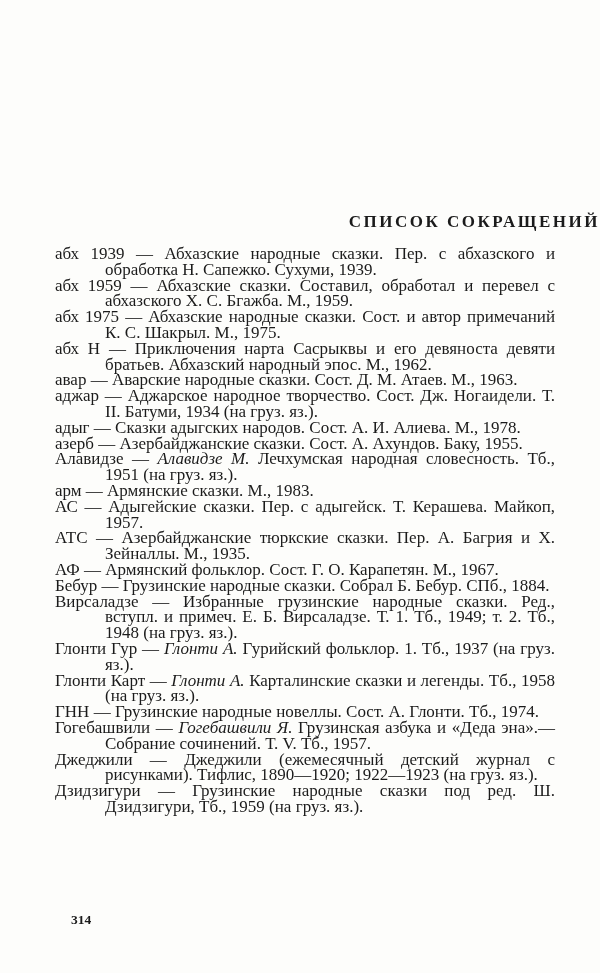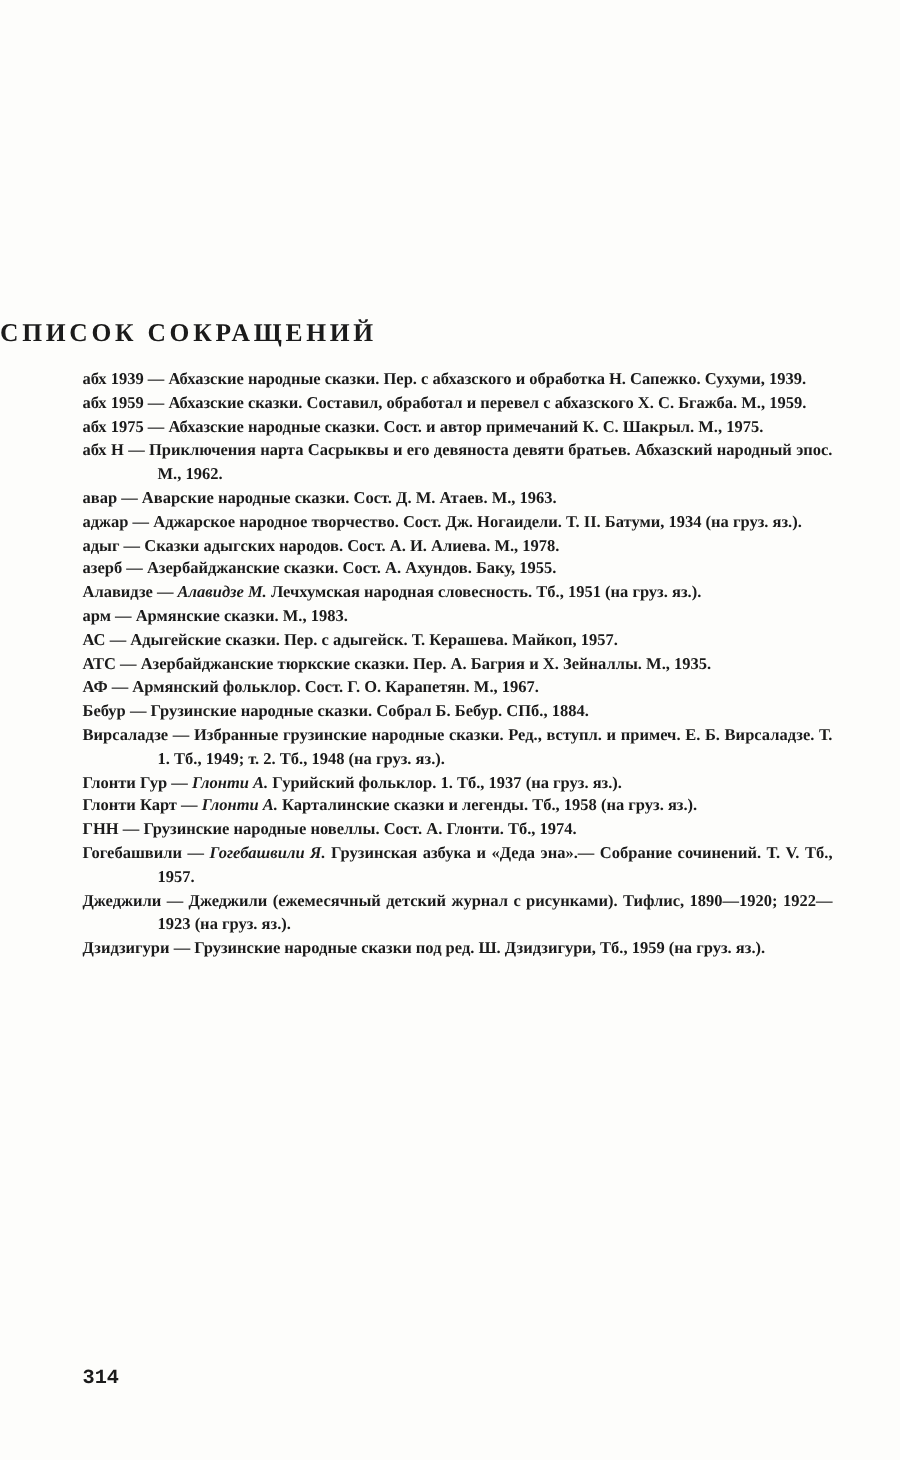--- a/index.html
+++ b/index.html
@@ -14,54 +14,53 @@
     background: #fdfdfb;
     color: #1b1b1b;
     font-family: "Liberation Serif", "DejaVu Serif", serif;
     overflow: hidden;
   }
   .doc-title {
     position: absolute;
     top: 201px;
     left: 0;
     width: 100%;
-    text-align: left;
+    text-align: right;
     font-size: 17px;
     font-weight: bold;
     letter-spacing: 2.5px;
     white-space: nowrap;
   }
   .entries {
     position: absolute;
     top: 246px;
     left: 55px;
     width: 500px;
-    font-size: 11px;
+    font-size: 17px;
     line-height: 15.8px;
-    font-weight: 700;
+    font-weight: 400;
   }
   .entry {
     margin: 0;
     padding-left: 50px;
     text-indent: -50px;
     text-align: justify;
     text-justify: inter-word;
     hyphens: auto;
     -webkit-hyphens: auto;
   }
   .italic {
     font-style: italic;
   }
   .page-number {
     position: absolute;
-    left: 55px;
+    left: 71px;
     top: 912px;
     font-size: 13.5px;
     font-weight: 600;
-    font-family: Liberation Mono, monospace;
   }
 </style>
 </head>
 <body>
 
 <div class="scan-page">
   <h1 class="doc-title">СПИСОК СОКРАЩЕНИЙ</h1>
 
   <div class="entries">
       <p class="entry"><span>абх 1939 — Абхазские народные сказки. Пер. с абхазского и обработка Н. Сапежко. Сухуми, 1939.</span></p>

